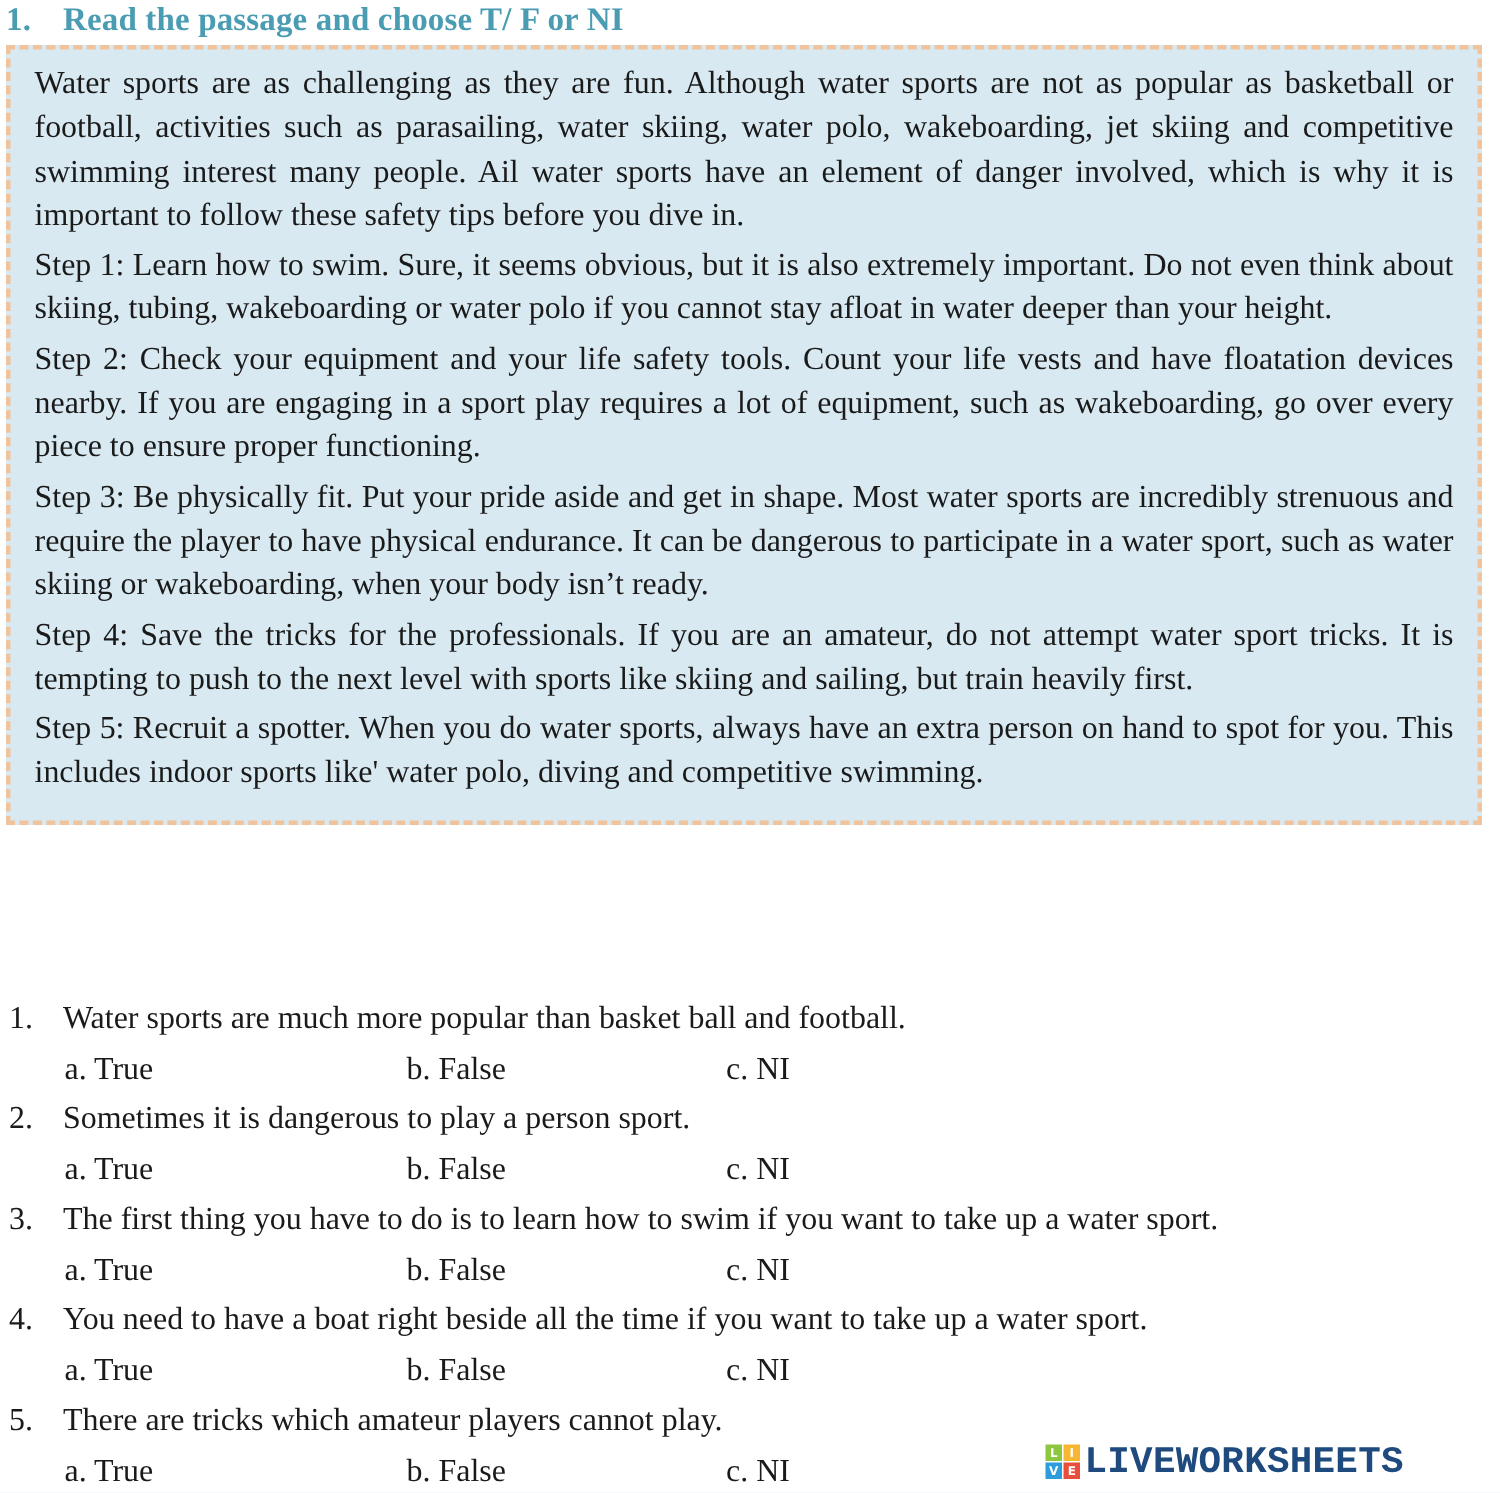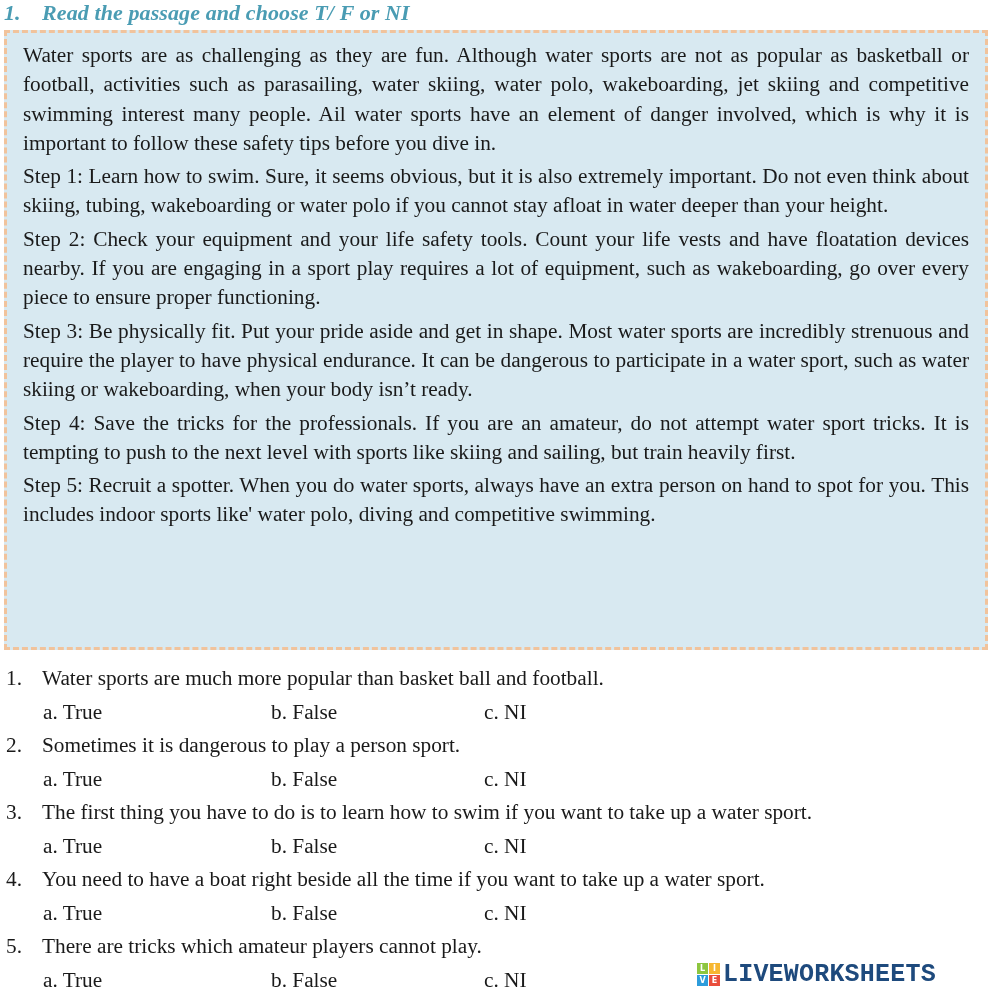--- a/index.html
+++ b/index.html
@@ -1,21 +1,21 @@
 <!DOCTYPE html>
 <html><head>
 <meta charset="utf-8">
 <style>
   html, body { margin: 0; padding: 0; background: #ffffff; }
   body { width: 1000px; height: 995px; position: relative; overflow: hidden;
          font-family: "Liberation Serif", "DejaVu Serif", serif; color: #1a1a1a; }
   .title { position: absolute; left: 4px; top: 0px; font-size: 22px; font-weight: bold;
-           color: #4a9cb3; letter-spacing: 0.1px; font-style: italic; }
+           color: #4a9cb3; letter-spacing: 0.1px; }
   .title .num { display: inline-block; width: 38px; }
-  .passage { position: absolute; left: 4px; top: 30px; width: 984px; height: 620px;
+  .passage { position: absolute; left: 4px; top: 30px; width: 984px; height: 520px;
              background: #d8e9f1; box-sizing: border-box;
              border: 3px dashed #f1c39c; padding: 8px 16px 0 16px; }
   .passage p { margin: 0 0 4px 0; font-size: 21.3px; line-height: 29.3px; text-align: justify; }
   .questions { position: absolute; left: 0; top: 664px; width: 1000px; }
   .q { font-size: 21.3px; line-height: 29px; }
   .q .stem { display: block; padding-left: 6px; }
   .q .stem .n { display: inline-block; width: 36px; }
   .q .opts { display: block; position: relative; height: 38px; padding-left: 27px; }
   .q .opts span { position: absolute; top: 5px; }
   .q .opts .a { left: 43px; }

